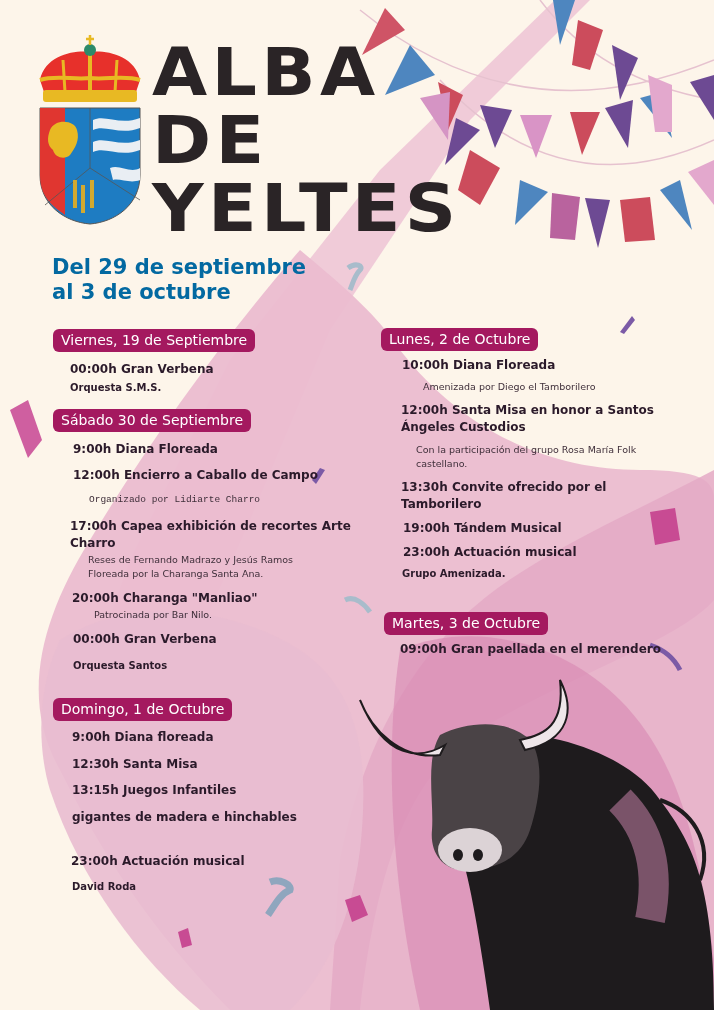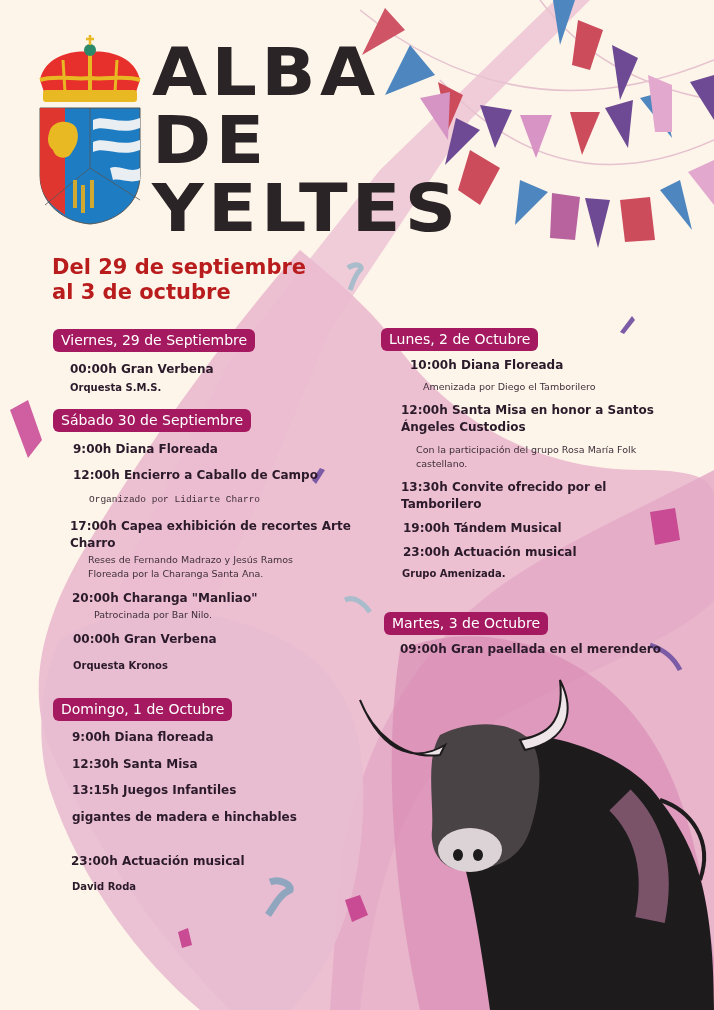--- a/index.html
+++ b/index.html
@@ -1,19 +1,19 @@
 <!DOCTYPE html>
 <html><head>
 <meta charset="utf-8">
 <style>
   html, body { margin:0; padding:0; }
   body { width:714px; height:1010px; overflow:hidden; background:#fdf5ea; position:relative; font-family:"DejaVu Sans", sans-serif; color:#2b1a26; }
   #bg-svg { position:absolute; left:0; top:0; width:714px; height:1010px; z-index:0; }
   .title-word { position:absolute; font-family:"DejaVu Sans", sans-serif; font-weight:900; font-size:66px; letter-spacing:4px; color:#2a2426; line-height:1; z-index:3; transform:scaleX(1.08); transform-origin:left top; }
-  .dates { position:absolute; left:52px; top:255px; font-size:21px; font-weight:600; line-height:25px; color:#b91c1c; z-index:3; }
+  .dates { position:absolute; left:52px; top:255px; font-size:21px; font-weight:600; line-height:25px; color:#0369a1; z-index:3; }
   .day-label { position:absolute; background:#a4195f; color:#fff; font-size:14px; font-weight:500; padding:3px 8px 4px 8px; border-radius:6px; z-index:3; white-space:nowrap; }
   .ev { position:absolute; font-size:12px; font-weight:600; color:#2b1a2a; z-index:3; line-height:17px; }
   .note { position:absolute; font-size:9.5px; color:#3f2f3a; z-index:3; line-height:14px; }
   .big { position:absolute; font-size:10px; font-weight:700; color:#2b1a2a; z-index:3; }
   .shield { position:absolute; left:35px; top:30px; width:110px; height:196px; z-index:3; }
 </style>
 </head>
 <body>
 
 <svg id="bg-svg" viewBox="0 0 714 1010" xmlns="http://www.w3.org/2000/svg">
@@ -105,53 +105,53 @@
 
 <div class="title-word" style="left:152px; top:40px;">ALBA</div>
 <div class="title-word" style="left:152px; top:108px;">DE</div>
 <div class="title-word" style="left:152px; top:176px;">YELTES</div>
 
 <div class="dates">
   <div>Del 29 de septiembre</div>
   <div>al 3 de octubre</div>
 </div>
 
-<div class="day-label" style="left:53px; top:329px;">Viernes, 29 de Septiembre</div>
+<div class="day-label" style="left:53px; top:329px;">Viernes, 19 de Septiembre</div>
 <div class="ev" style="left:70px; top:361px;">00:00h  Gran Verbena</div>
 <div class="big" style="left:70px; top:382px;">Orquesta S.M.S.</div>
 
 <div class="day-label" style="left:53px; top:409px;">Sábado 30 de Septiembre</div>
 <div class="ev" style="left:73px; top:441px;">9:00h Diana Floreada</div>
 <div class="ev" style="left:73px; top:467px;">12:00h Encierro a Caballo de Campo</div>
 <div class="note" style="left:89px; top:493px;font-family:Liberation Mono, monospace;">Organizado por Lidiarte Charro</div>
 <div class="ev" style="left:70px; top:518px;">
   <div>17:00h  Capea exhibición de recortes Arte</div>
   <div>Charro</div>
 </div>
 <div class="note" style="left:88px; top:553px;">
   <div>Reses de Fernando Madrazo y Jesús Ramos</div>
   <div>Floreada por la Charanga Santa Ana.</div>
 </div>
 <div class="ev" style="left:72px; top:590px;">20:00h Charanga "Manliao"</div>
 <div class="note" style="left:94px; top:608px;">Patrocinada por Bar Nilo.</div>
 <div class="ev" style="left:73px; top:631px;">00:00h Gran Verbena</div>
-<div class="big" style="left:73px; top:660px;">Orquesta Kronos</div>
+<div class="big" style="left:73px; top:660px;">Orquesta Santos</div>
 
 <div class="day-label" style="left:53px; top:698px;">Domingo, 1 de Octubre</div>
 <div class="ev" style="left:72px; top:729px;">9:00h Diana floreada</div>
 <div class="ev" style="left:72px; top:756px;">12:30h  Santa Misa</div>
 <div class="ev" style="left:72px; top:782px;">13:15h  Juegos Infantiles</div>
 <div class="ev" style="left:72px; top:809px;">
   <div>gigantes de madera e hinchables</div>
 </div>
 <div class="ev" style="left:71px; top:853px;">23:00h Actuación musical</div>
 <div class="big" style="left:72px; top:881px;">David Roda</div>
 
 <div class="day-label" style="left:381px; top:328px;">Lunes, 2 de Octubre</div>
-<div class="ev" style="left:402px; top:357px;margin-left:8px;">10:00h Diana Floreada</div>
+<div class="ev" style="left:402px; top:357px;">10:00h Diana Floreada</div>
 <div class="note" style="left:423px; top:380px;">Amenizada por Diego el Tamborilero</div>
 <div class="ev" style="left:401px; top:402px;">
   <div>12:00h Santa Misa en honor a Santos</div>
   <div>Ángeles Custodios</div>
 </div>
 <div class="note" style="left:416px; top:443px;">
   <div>Con la participación del grupo Rosa María Folk</div>
   <div>castellano.</div>
 </div>
 <div class="ev" style="left:401px; top:479px;">

